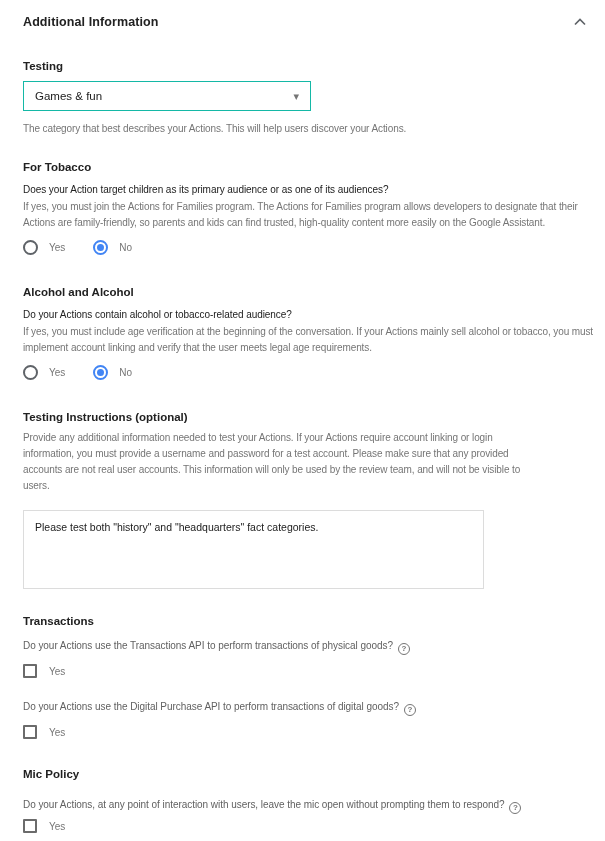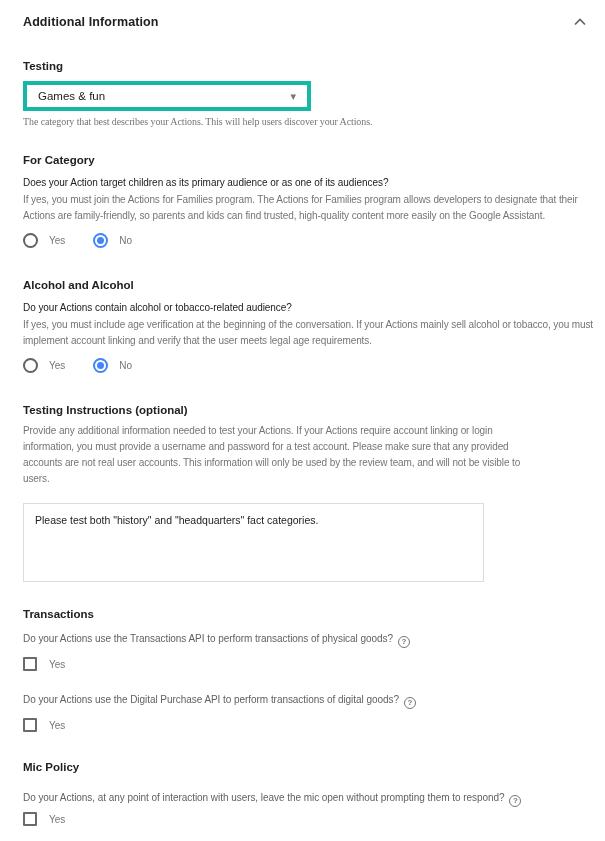--- a/index.html
+++ b/index.html
@@ -65,21 +65,21 @@
     color: #757575;
     line-height: 16px;
     max-width: 594px;
   }
 
   
   .select-box {
     margin-top: 8px;
     width: 288px;
     height: 30px;
-    border: 4px solid #14b8a6;
+    border: 1px solid #14b8a6;
     background: #ffffff;
     display: flex;
     align-items: center;
     justify-content: space-between;
     padding: 0 11px 0 11px;
     cursor: pointer;
   }
   .select-value {
     font-size: 11.5px;
     color: #212121;
@@ -176,21 +176,21 @@
     font-family: "Liberation Sans", "DejaVu Sans", sans-serif;
     font-size: 10.5px;
     color: #212121;
     line-height: 14px;
     outline: none;
     display: block;
   }
 
   
   .mt-cat     { margin-top: 31px; }
-  .mt-sel-helper { margin-top: 3px; font-family: Liberation Serif, serif; }
+  .mt-sel-helper { margin-top: 10px; }
   .mt-ff      { margin-top: 24px; }
   .mt-q       { margin-top: 9px; }
   .mt-helper2 { margin-top: 2px; }
   .mt-at      { margin-top: 31px; }
   .mt-test    { margin-top: 31px; }
   .mt-test-helper { margin-top: 6px; max-width: 510px; }
   .mt-trans   { margin-top: 26px; }
   .mt-tq1     { margin-top: 11px; }
   .mt-cb      { margin-top: 8px; }
   .mt-tq2     { margin-top: 21px; }
@@ -214,21 +214,21 @@
     </button>
   </div>
 
   <div class="field-label mt-cat">Testing</div>
   <div class="select-box">
     <span class="select-value">Games &amp; fun</span>
     <span class="select-arrow">▾</span>
   </div>
   <div class="helper mt-sel-helper">The category that best describes your Actions. This will help users discover your Actions.</div>
 
-  <div class="section-title mt-ff">For Category</div>
+  <div class="section-title mt-ff">For Tobacco</div>
   <div class="question mt-q">Does your Action target children as its primary audience or as one of its audiences?</div>
   <div class="helper mt-helper2">If yes, you must join the Actions for Families program. The Actions for Families program allows developers to designate that their Actions are family-friendly, so parents and kids can find trusted, high-quality content more easily on the Google Assistant.</div>
   <div class="radio-row">
     <label class="radio-item">
       <span class="radio-circle"></span>
       <span class="radio-label">Yes</span>
     </label>
     <label class="radio-item">
       <span class="radio-circle selected"></span>
       <span class="radio-label">No</span>

